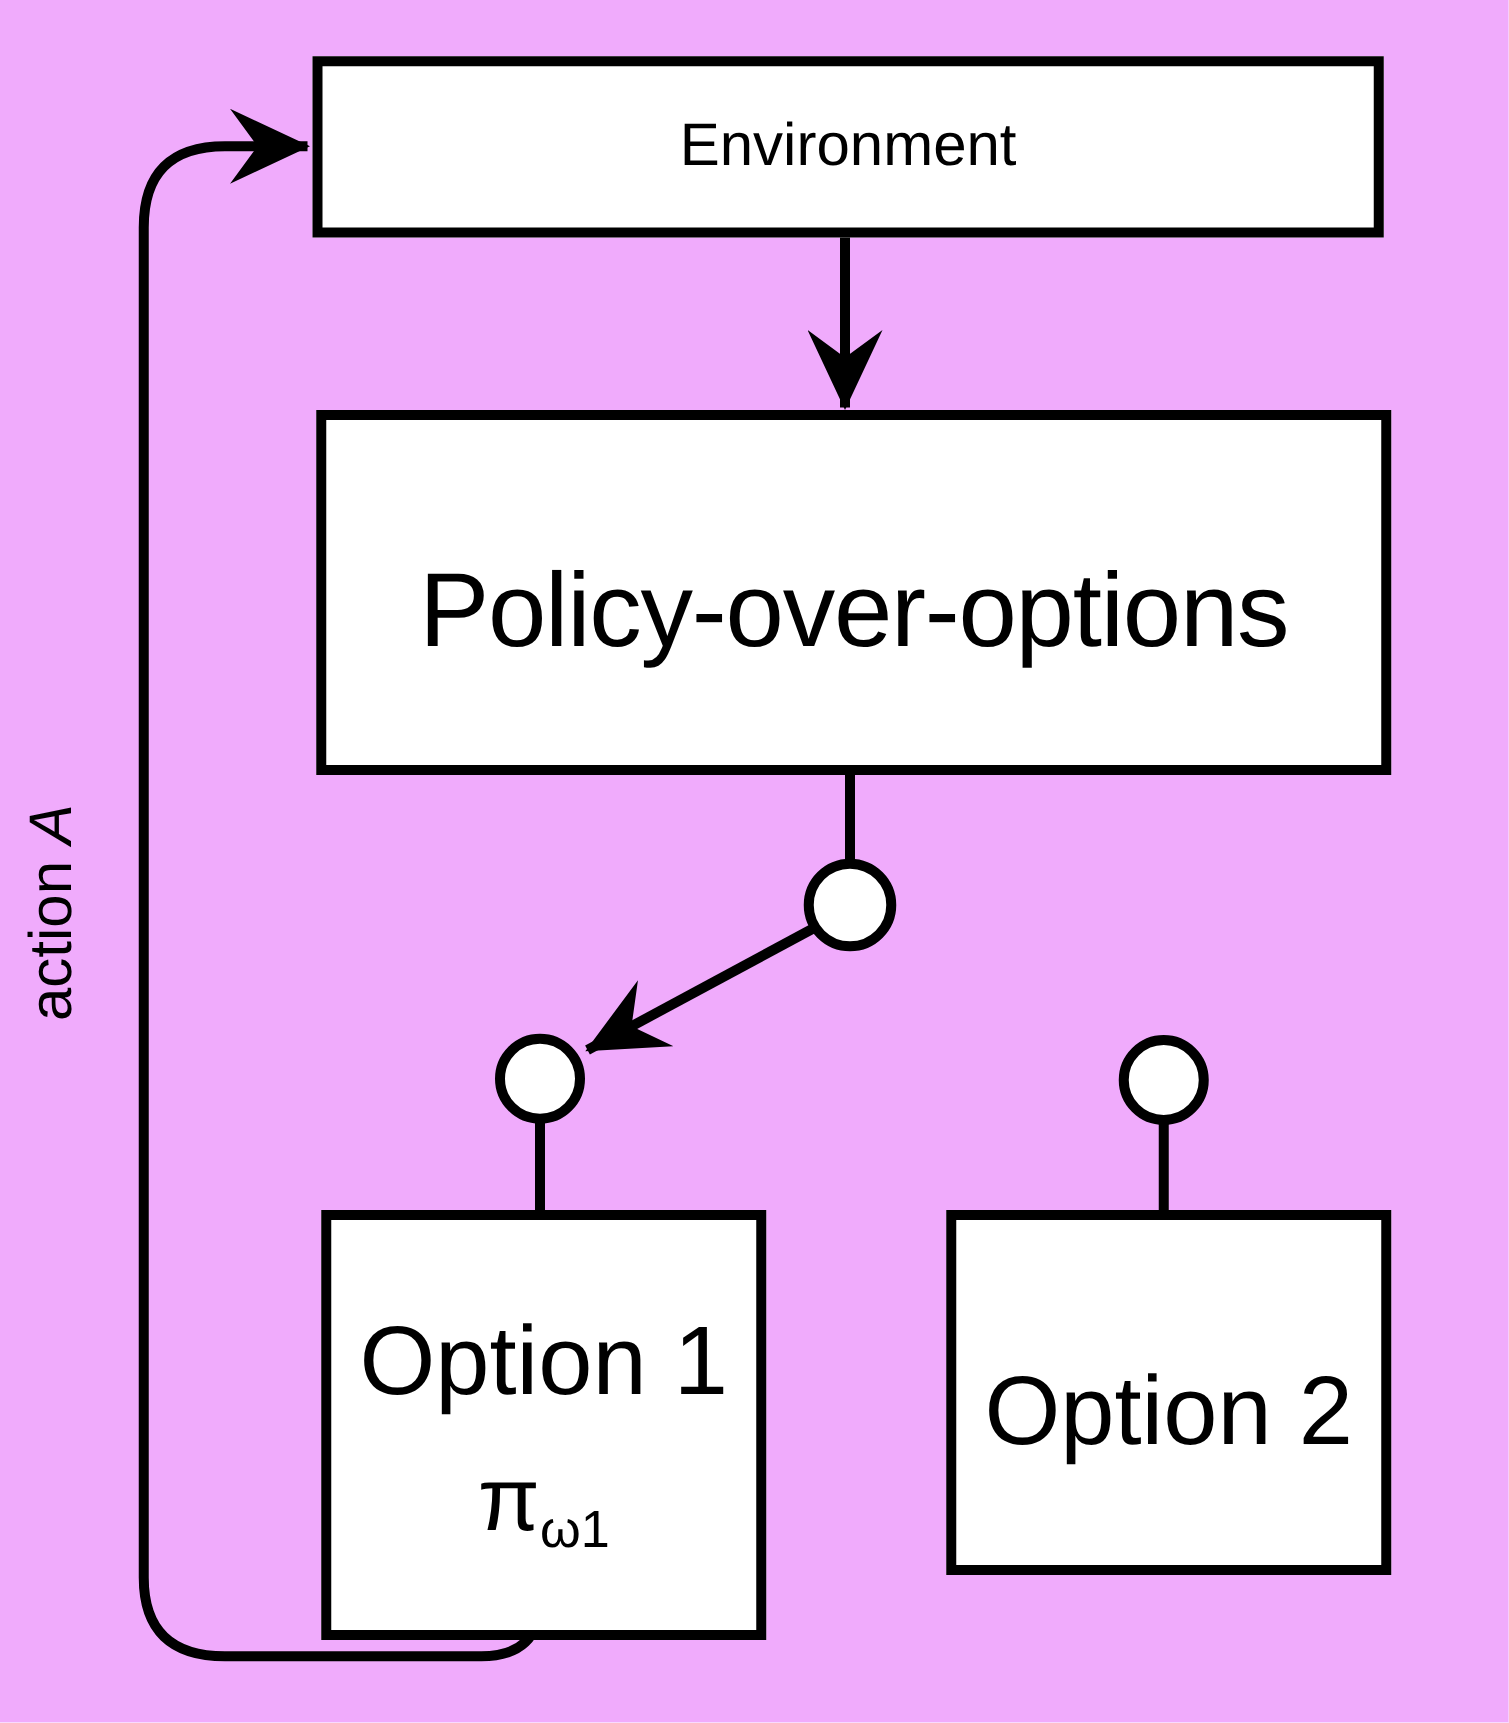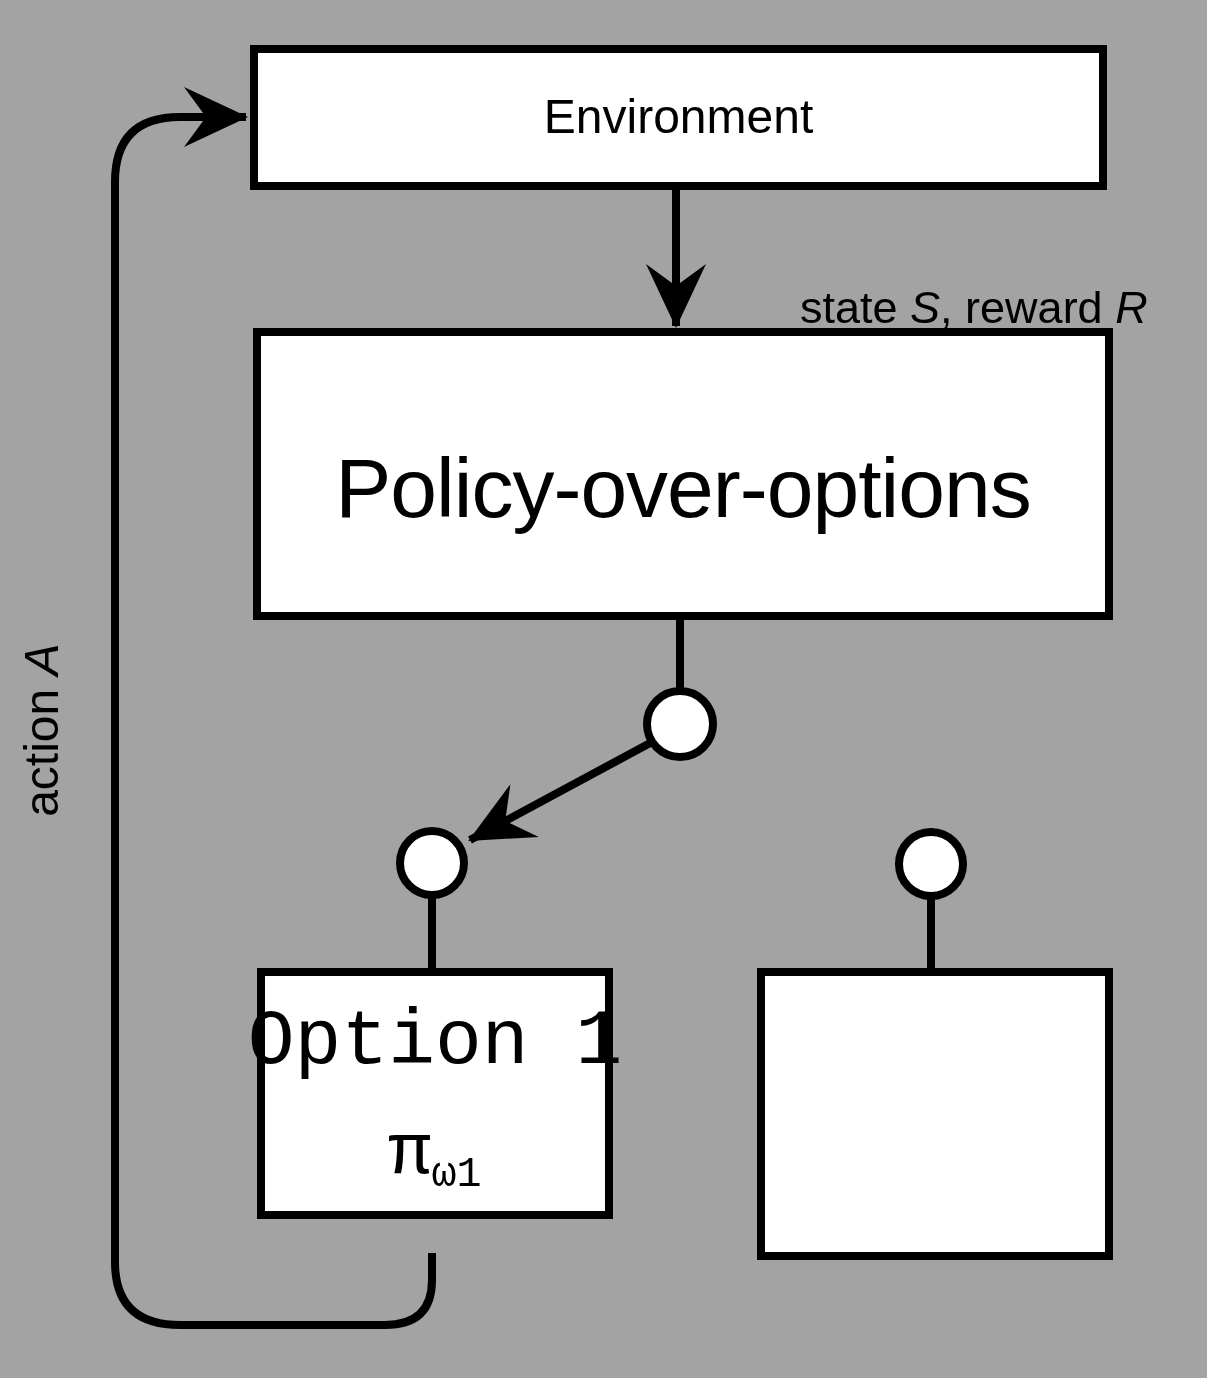--- a/index.html
+++ b/index.html
@@ -4,21 +4,21 @@
 <style>
   html, body {
     margin: 0;
     padding: 0;
     background: #ffffff;
   }
   .canvas {
     position: relative;
     width: 1207px;
     height: 1378px;
-    background: #a3a3a3;
+    background: #f0abfc;
     font-family: "Liberation Sans", sans-serif;
     color: #000;
     overflow: hidden;
   }
   .connector-layer {
     position: absolute;
     left: 0;
     top: 0;
     width: 1207px;
     height: 1378px;
@@ -35,23 +35,22 @@
     text-align: center;
   }
   .node-env {
     left: 250px; top: 45px; width: 857px; height: 145px;
   }
   .node-policy {
     left: 253px; top: 328px; width: 860px; height: 292px;
     padding-top: 28px;
   }
   .node-opt1 {
-    left: 257px; top: 968px; width: 356px; height: 251px;
+    left: 257px; top: 968px; width: 356px; height: 344px;
     padding-top: 28px;
-    font-family: Liberation Mono, monospace;
   }
   .node-opt2 {
     left: 757px; top: 968px; width: 356px; height: 292px;
     padding-top: 28px;
   }
   .env-label {
     font-size: 48px;
     line-height: 1.1;
   }
   .policy-label {
@@ -127,35 +126,33 @@
     <path d="M 432 895 L 432 972" fill="none" stroke="#000000" stroke-width="8"></path>
 
     <circle cx="931" cy="864" r="32" fill="#ffffff" stroke="#000000" stroke-width="8"></circle>
     <path d="M 931 896 L 931 972" fill="none" stroke="#000000" stroke-width="8"></path>
   </svg>
 
   <div class="node node-env">
     <div class="env-label">Environment</div>
   </div>
 
-  <div class="edge-label label-state-reward">
-    <span>state </span><span class="var">S</span><span>, reward </span><span class="var">R</span>
-  </div>
 
   <div class="edge-label label-action">
     <span>action </span><span class="var">A</span>
   </div>
 
   <div class="node node-policy">
     <div class="policy-label">Policy-over-options</div>
   </div>
 
   <div class="node node-opt1">
     <div class="opt-label">Option 1</div>
     <div class="opt-symbol">
       <span>π</span><span class="sub">ω1</span>
     </div>
   </div>
 
   <div class="node node-opt2">
+    <div class="opt-label">Option 2</div>
   </div>
 
 </div>
 
 </body></html>

